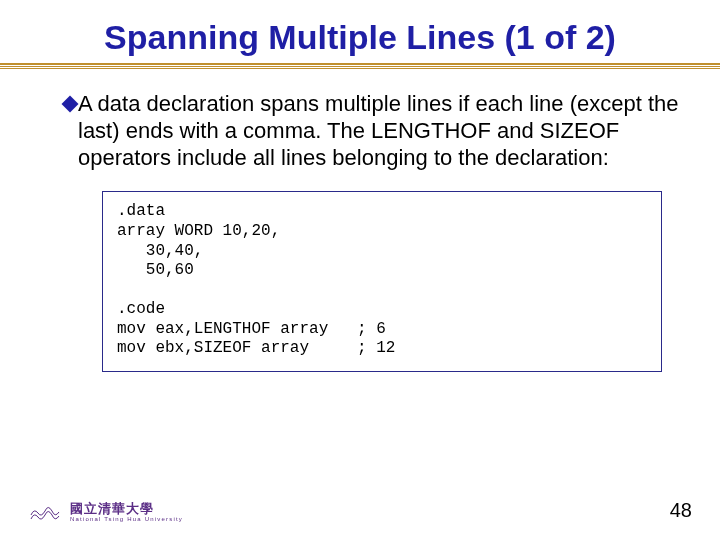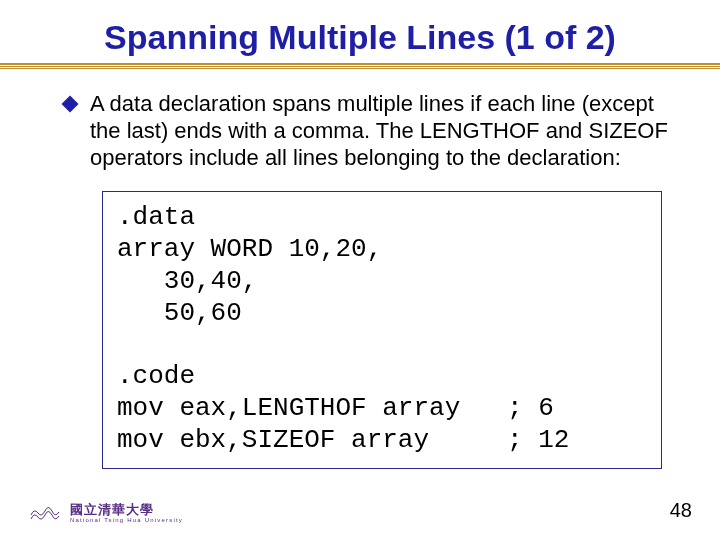--- a/index.html
+++ b/index.html
@@ -34,21 +34,21 @@
   }
   .rule .bar1 { position:absolute; left:0; right:0; top:0; height:2px; background:#c0902e; }
   .rule .bar2 { position:absolute; left:0; right:0; top:3px; height:1px; background:#c0902e; }
   .rule .bar3 { position:absolute; left:0; right:0; top:5px; height:1px; background:#c0902e; }
   .body {
     padding-left: 24px;
   }
   .bullet-row {
     display: flex;
     align-items: flex-start;
-    gap: 14px;
+    gap: 2px;
     margin-bottom: 20px;
   }
   .diamond {
     width: 12px;
     height: 12px;
     background: #1f1fa5;
     transform: rotate(45deg);
     margin-top: 7px;
     flex: 0 0 12px;
   }
@@ -59,31 +59,31 @@
   }
   .codebox {
     margin-left: 38px;
     width: 560px;
     border: 1.5px solid #2a2a8a;
     padding: 10px 14px 12px 14px;
     box-sizing: border-box;
   }
   .code {
     font-family: "Courier New", Courier, monospace;
-    font-size: 26px;
+    font-size: 16px;
     line-height: 1.22;
     white-space: pre;
     color: #000;
   }
   .footer {
     position: absolute;
     left: 28px;
     bottom: 16px;
     display: flex;
-    align-items: flex-end;
+    align-items: center;
     gap: 8px;
   }
   .logo-mark {
     width: 34px;
     height: 22px;
     position: relative;
   }
   .logo-mark svg { display:block; }
   .logo-text .cn {
     font-size: 13px;

